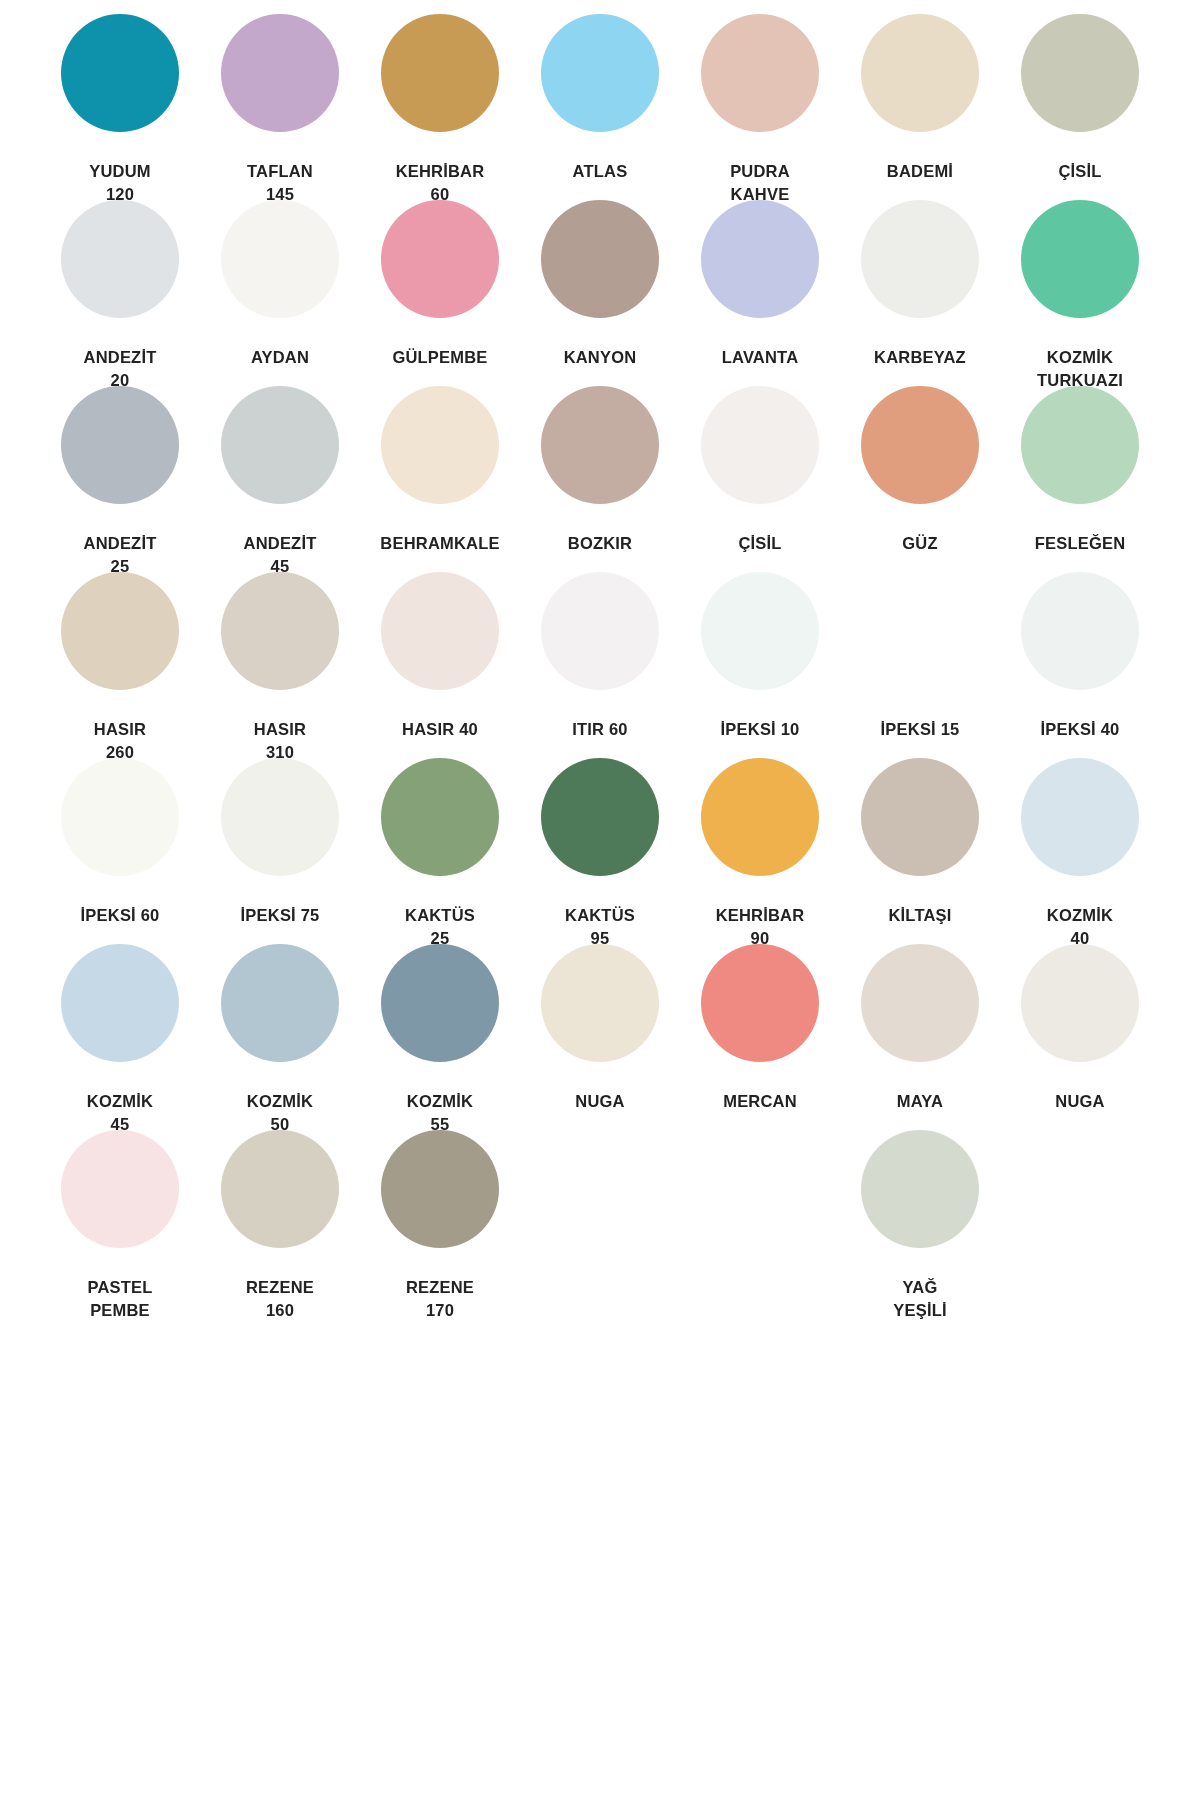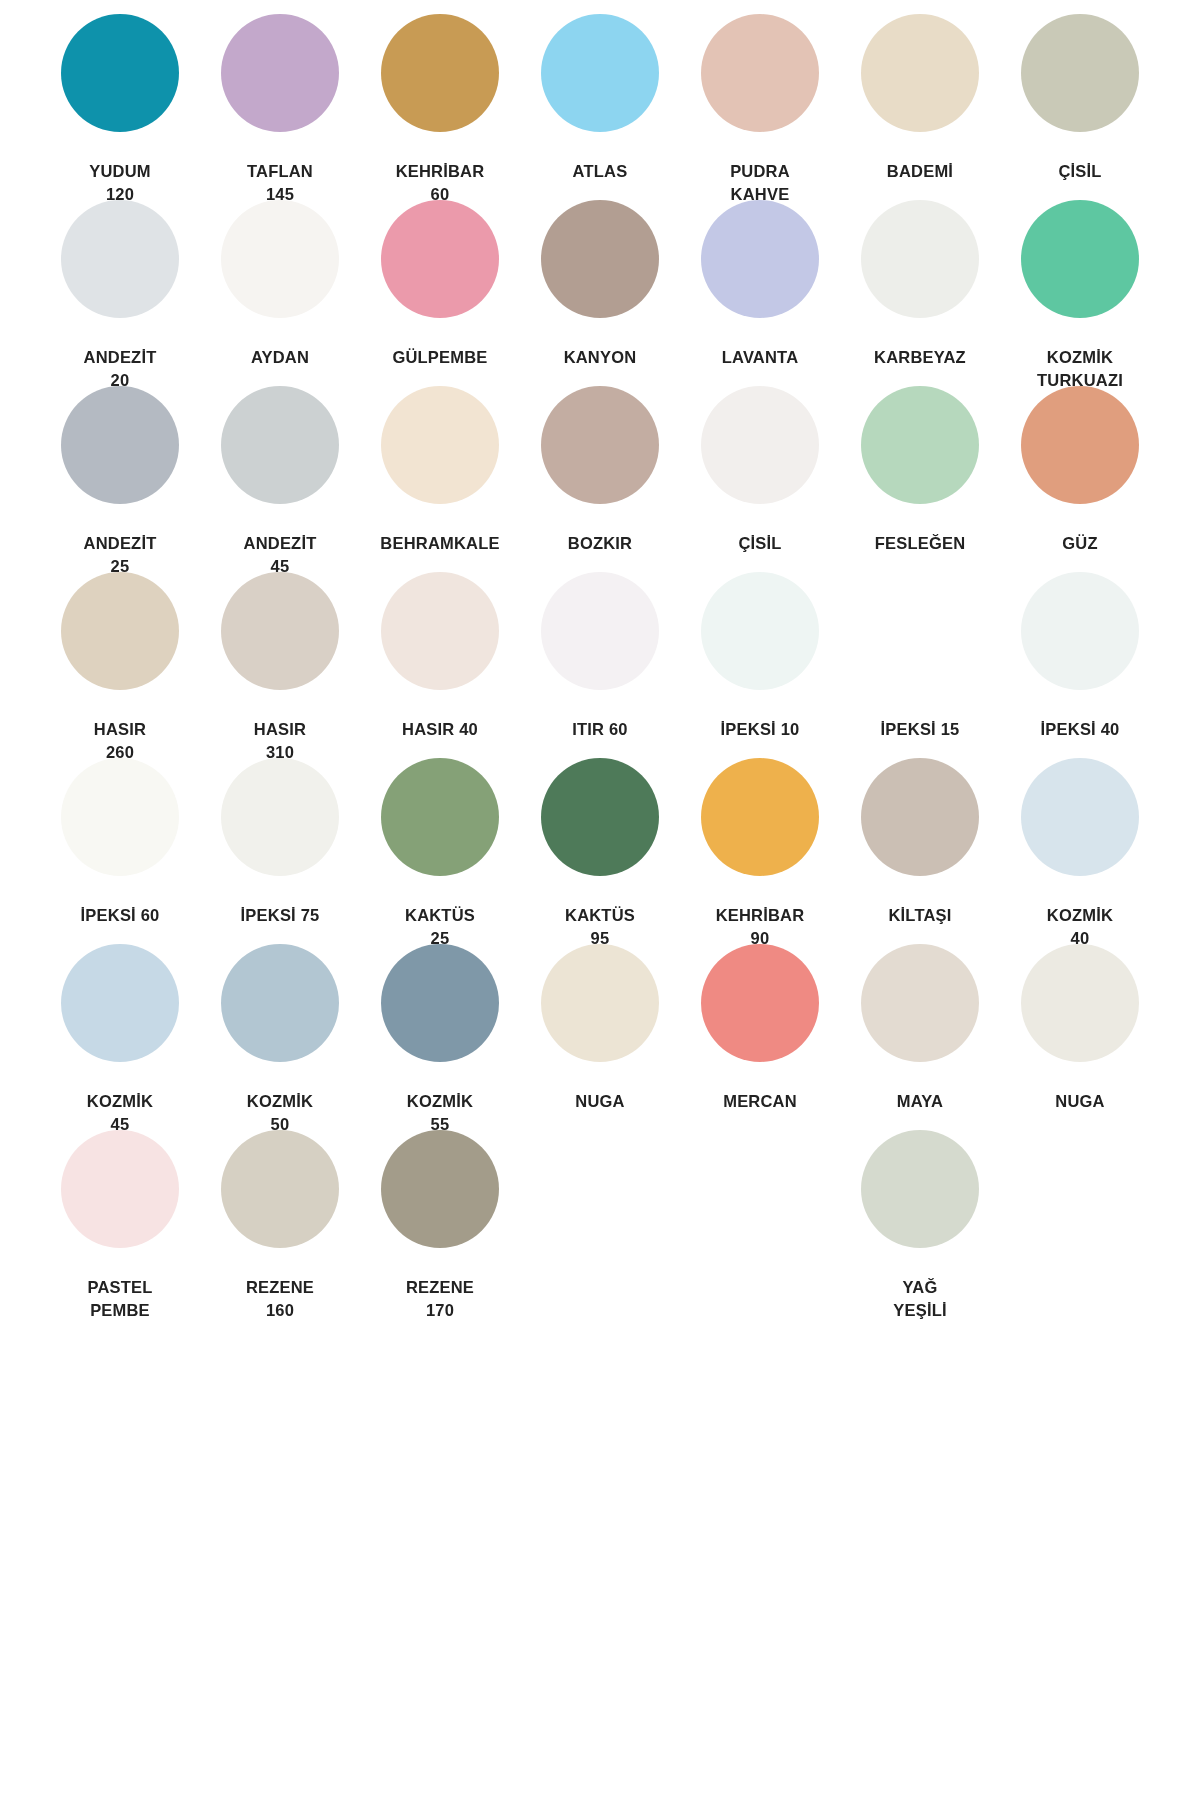--- a/index.html
+++ b/index.html
@@ -138,26 +138,26 @@
     </div>
     <div class="swatch-cell">
       <div class="swatch-dot" style="background: rgb(195, 173, 162);"></div>
       <div class="swatch-label">BOZKIR</div>
     </div>
     <div class="swatch-cell">
       <div class="swatch-dot" style="background: rgb(242, 239, 237);"></div>
       <div class="swatch-label">ÇİSİL</div>
     </div>
     <div class="swatch-cell">
+      <div class="swatch-dot" style="background: rgb(224, 158, 126);"></div>
+      <div class="swatch-label">GÜZ</div>
+    </div>
+    <div class="swatch-cell">
       <div class="swatch-dot" style="background: rgb(182, 216, 189);"></div>
       <div class="swatch-label">FESLEĞEN</div>
-    </div>
-    <div class="swatch-cell">
-      <div class="swatch-dot" style="background: rgb(224, 158, 126);"></div>
-      <div class="swatch-label">GÜZ</div>
     </div>
     <div class="swatch-cell">
       <div class="swatch-dot" style="background: rgb(222, 210, 191);"></div>
       <div class="swatch-label">HASIR
 260</div>
     </div>
     <div class="swatch-cell">
       <div class="swatch-dot" style="background: rgb(217, 208, 198);"></div>
       <div class="swatch-label">HASIR
 310</div>

